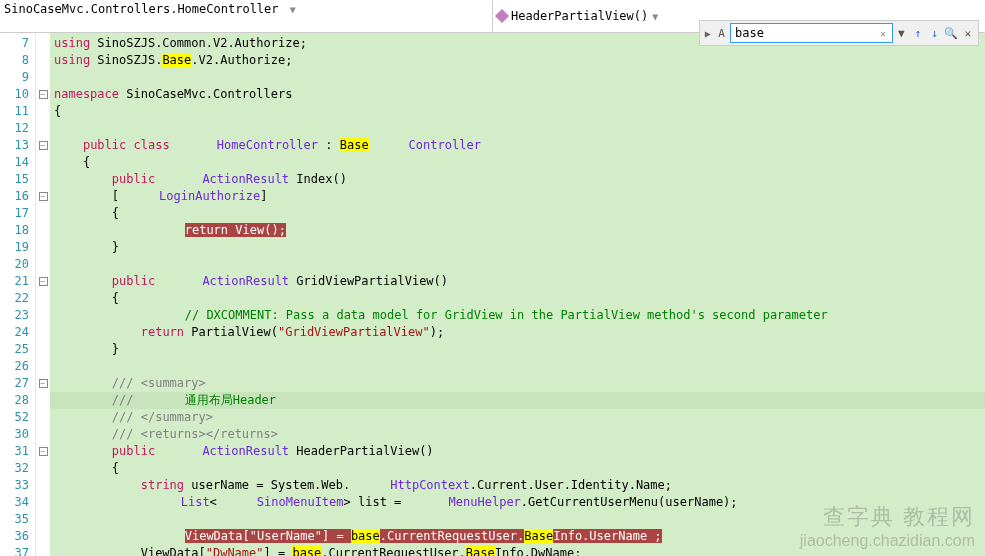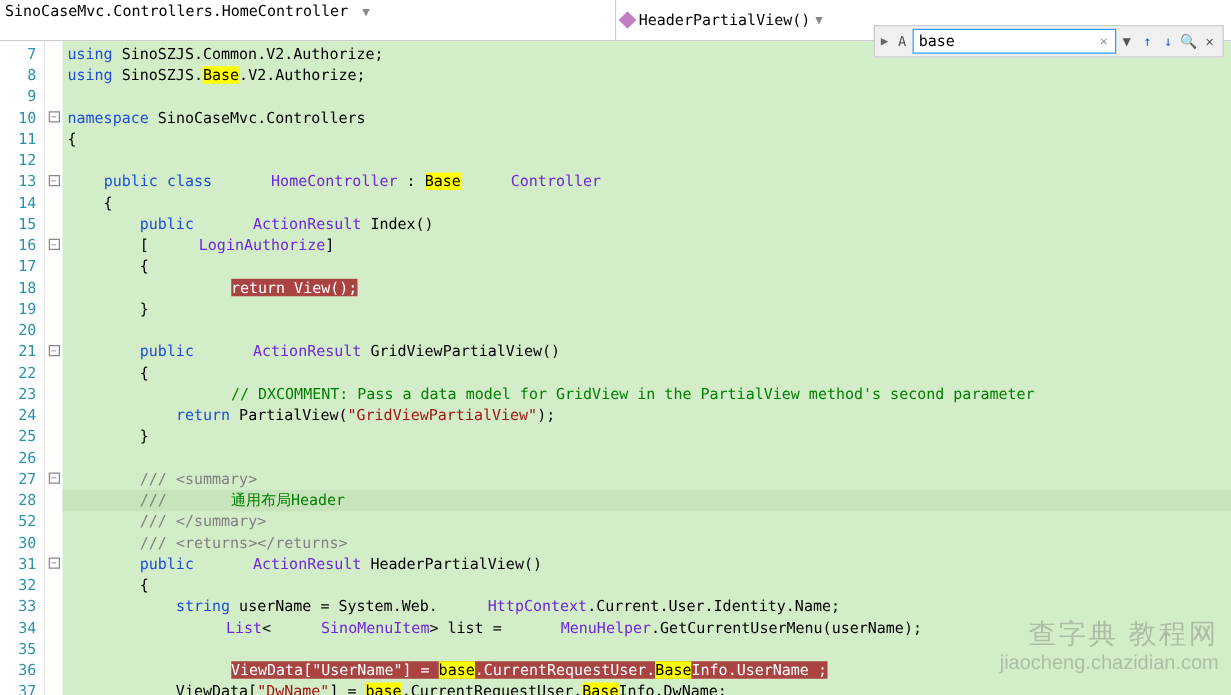--- a/index.html
+++ b/index.html
@@ -11,35 +11,35 @@
 .meth-icon { width: 10px; height: 10px; background: #c080c0; display: inline-block; transform: rotate(45deg); margin-right: 4px; }
 .editor-wrap { display: flex; height: 538px; }
 .gutter { width: 36px; background: #fff; text-align: right; color: #2b91af; font-size: 12px; line-height: 17px; padding-top: 2px; border-right: 1px solid #e8e8e8; }
 .gutter div { padding-right: 6px; height: 17px; }
 .fold { width: 14px; background: #fff; padding-top: 2px; }
 .fold div { height: 17px; text-align: center; color: #888; font-size: 9px; line-height: 17px; }
 .fold .box { display: inline-block; width: 9px; height: 9px; border: 1px solid #888; line-height: 7px; font-size: 8px; background: #fff; }
 .code { flex: 1; background: #d4edc9; padding-top: 2px; position: relative; }
 .ln { height: 17px; line-height: 17px; white-space: pre; padding-left: 4px; }
 .ln.hl { background: #c8e4bc; }
-.kw { color: #1d4ed8; }
+.kw { color: #be185d; }
 .type { color: #6d28d9; margin-left: 40px; }
 .str { color: #a31515; }
 .cmt { color: #008000; margin-left: 44px; }
 .xmlc { color: #808080; }
 .yel { background: #ffff00; }
 .redsel { background: #a94442; color: #fff; margin-left: 44px; }
 .redsel .yel { background: #ffff00; color: #000; }
 .findbox { position: absolute; top: 20px; right: 6px; width: 280px; height: 26px; background: #f0f0f0; border: 1px solid #ccc; display: flex; align-items: center; padding: 2px; z-index: 10; }
 .findbox .exp { width: 14px; text-align: center; color: #666; font-size: 10px; }
 .findbox input { flex: 1; height: 20px; border: 1px solid #3399ff; padding: 0 4px; font-family: inherit; font-size: 12px; }
 .findbox .btn { width: 18px; height: 18px; display: inline-flex; align-items: center; justify-content: center; margin: 0 1px; color: #555; font-size: 11px; cursor: pointer; }
 .findbox .btn.blue { color: #3366cc; }
 .findbox .clr { position: absolute; right: 92px; color: #888; font-size: 10px; cursor: pointer; }
-.watermark { position: absolute; bottom: 16px; right: 10px; font-family: "Microsoft YaHei", sans-serif; color: rgba(100,100,100,0.35); font-size: 13px; text-align: right; z-index: 5; }
+.watermark { position: absolute; bottom: 6px; right: 10px; font-family: "Microsoft YaHei", sans-serif; color: rgba(100,100,100,0.35); font-size: 13px; text-align: right; z-index: 5; }
 .watermark .big { font-size: 22px; letter-spacing: 2px; }
 .watermark .small { font-size: 16px; }
 </style>
 </head>
 <body>
 
 <div class="topbar">
   <div class="nav-left">
     <span>SinoCaseMvc.Controllers.HomeController</span>
     <span class="nav-dd">▼</span>

